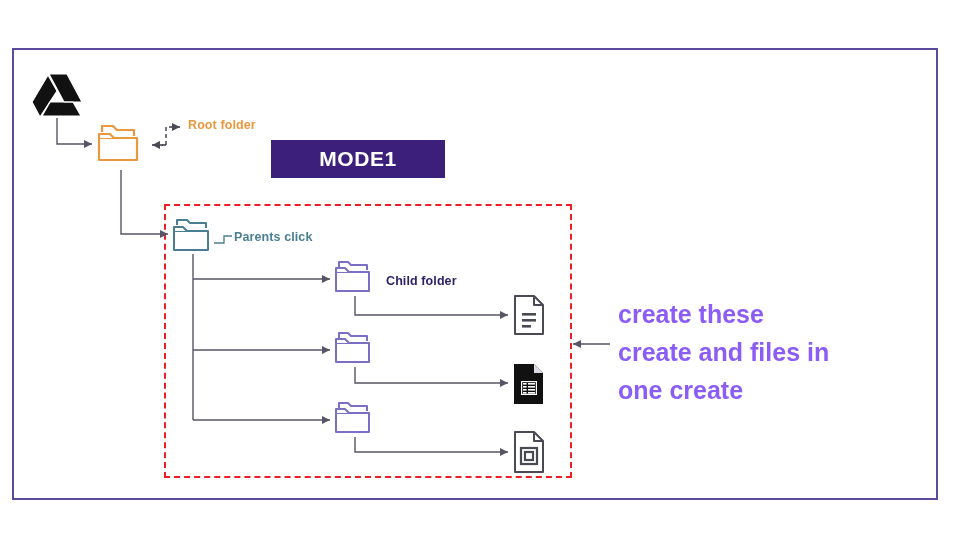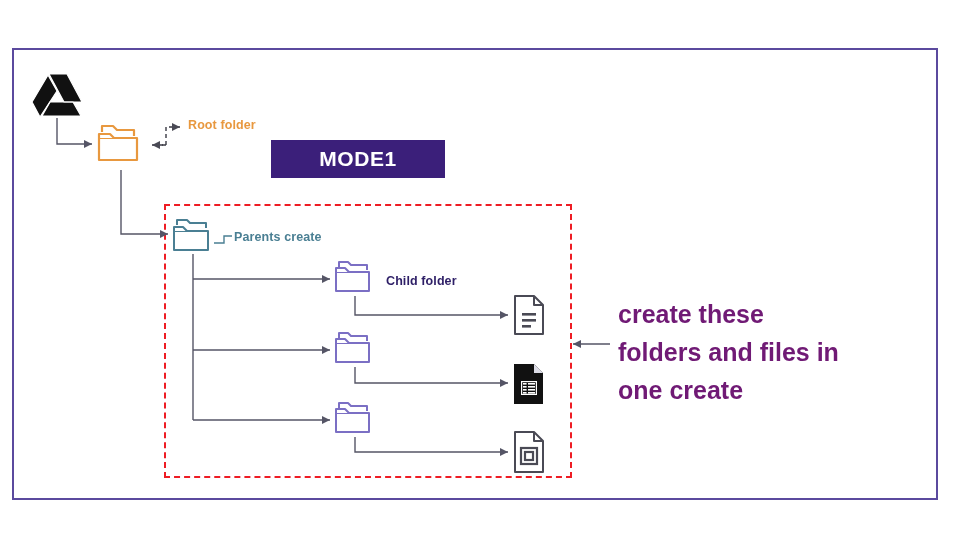--- a/index.html
+++ b/index.html
@@ -87,21 +87,21 @@
     text-align: center;
   }
   #callout {
     position: absolute;
     left: 618px;
     top: 295px;
     width: 300px;
     font-size: 25px;
     line-height: 38px;
     font-weight: bold;
-    color: #701a75;
+    color: #8b5cf6;
   }
   .icon-box { position: absolute; }
 </style>
 </head>
 <body>
 
 <div id="stage">
 
   <div id="outer-frame"></div>
 
@@ -180,21 +180,21 @@
     <span id="mode-badge-label">MODE1</span>
   </div>
 
   <div class="icon-box" style="left:170px; top:216px;">
     <svg width="48" height="42" viewBox="0 0 48 42">
       <path d="M7,9 L7,4 L17,4 L20,7 L36,7 L36,12" fill="#ffffff" stroke="#4a7f93" stroke-width="2" stroke-linejoin="round"></path>
       <path d="M4,15 L4,34 L38,34 L38,15 Z" fill="#ffffff" stroke="#4a7f93" stroke-width="2" stroke-linejoin="round"></path>
       <path d="M4,15 L4,11 L13,11 L17,15" fill="#ffffff" stroke="#4a7f93" stroke-width="2" stroke-linejoin="round"></path>
     </svg>
   </div>
-  <div class="label" id="label-parents">Parents create</div>
+  <div class="label" id="label-parents">Parents click</div>
 
   <div class="icon-box" style="left:332px; top:258px;">
     <svg width="46" height="40" viewBox="0 0 46 40">
       <path d="M7,9 L7,4 L16,4 L19,7 L35,7 L35,12" fill="#ffffff" stroke="#7b6fc4" stroke-width="2" stroke-linejoin="round"></path>
       <path d="M4,14 L4,33 L37,33 L37,14 Z" fill="#ffffff" stroke="#7b6fc4" stroke-width="2" stroke-linejoin="round"></path>
       <path d="M4,14 L4,10 L13,10 L17,14" fill="#ffffff" stroke="#7b6fc4" stroke-width="2" stroke-linejoin="round"></path>
     </svg>
   </div>
   <div class="label" id="label-child">Child folder</div>
 
@@ -242,17 +242,17 @@
     <svg width="34" height="44" viewBox="0 0 34 44">
       <path d="M3,2 L22,2 L31,11 L31,42 L3,42 Z" fill="#ffffff" stroke="#4a4a55" stroke-width="2" stroke-linejoin="round"></path>
       <path d="M22,2 L22,11 L31,11" fill="none" stroke="#4a4a55" stroke-width="2" stroke-linejoin="round"></path>
       <rect x="9" y="18" width="16" height="16" fill="none" stroke="#4a4a55" stroke-width="2.2"></rect>
       <rect x="13" y="22" width="8" height="8" fill="none" stroke="#4a4a55" stroke-width="2.2"></rect>
     </svg>
   </div>
 
   <div id="callout">
     <div>create these</div>
-    <div>folders and files in</div>
+    <div>create and files in</div>
     <div>one create</div>
   </div>
 
 </div>
 
 </body></html>

